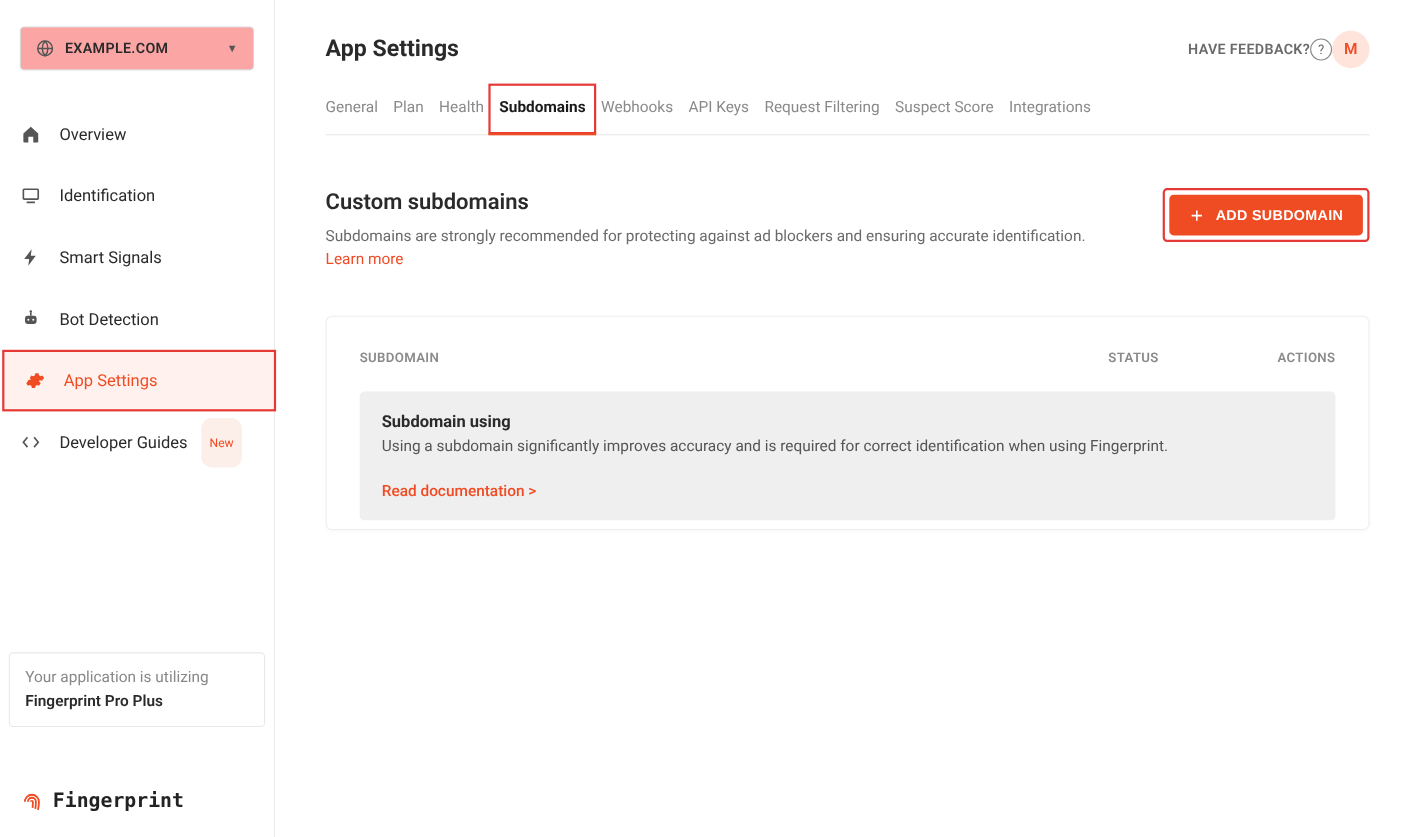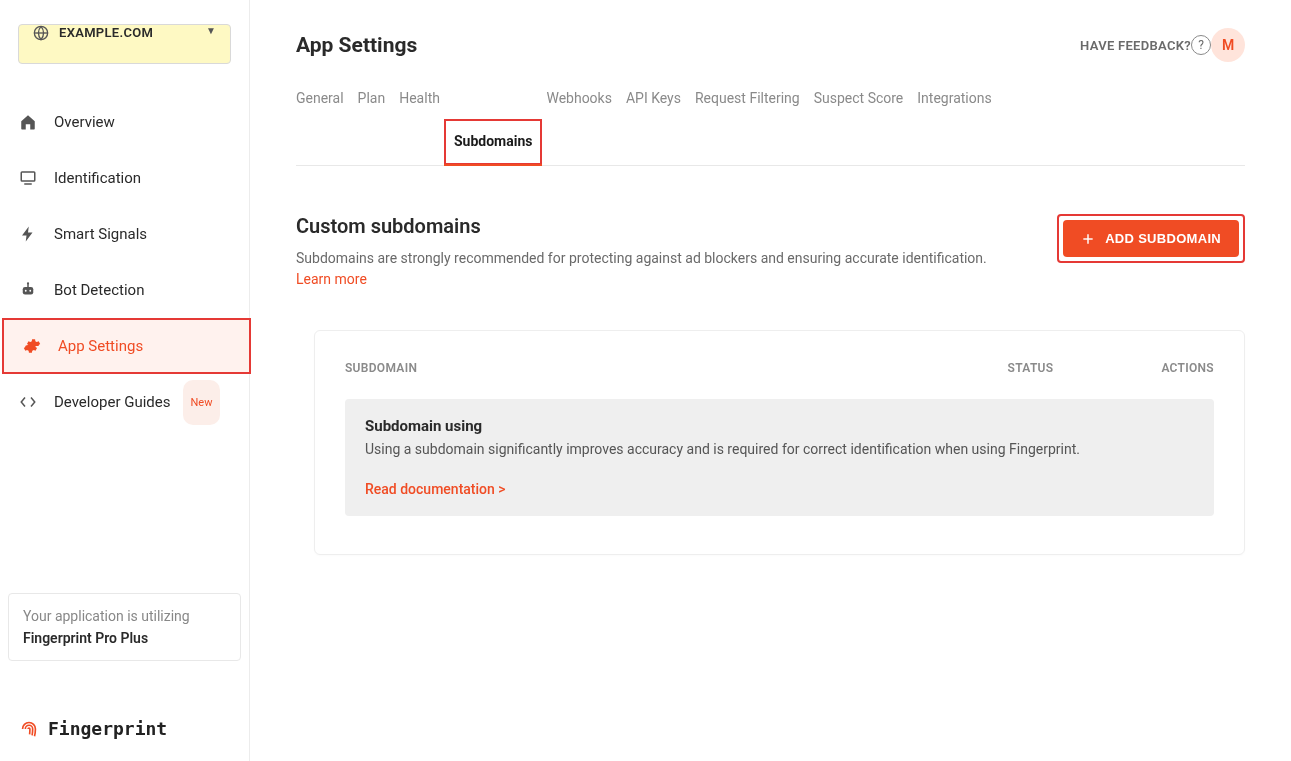--- a/index.html
+++ b/index.html
@@ -22,24 +22,24 @@
       flex-direction: column;
       padding-top: 20px;
       position: relative;
     }
     .site-selector {
       margin: 4px 18px 30px 18px;
       height: 40px;
       border: 1px solid #d9d9d9;
       border-radius: 4px;
       display: flex;
-      align-items: flex-start;
+      align-items: center;
       padding: 0 14px;
       cursor: pointer;
-      background: #fef9c3;
+      background: #fca5a5;
     }
     .site-selector .globe-icon { margin-right: 10px; display:flex; align-items:center; }
     .site-selector .site-label {
       font-weight: 600;
       font-size: 13px;
       letter-spacing: 0.3px;
       color: #2a2a2a;
       flex: 1;
     }
     .site-selector .caret-icon { font-size: 10px; color: #555; }
@@ -192,21 +192,20 @@
       height: 2px;
       background: #f04c24;
     }
     .tab.highlighted {
       outline: 2px solid #e53935;
       outline-offset: -2px;
       padding-left: 10px;
       padding-right: 10px;
       margin-left: -10px;
       margin-right: -10px;
-      margin-top: 43px;
     }
 
     .section-header {
       display: flex;
       align-items: flex-start;
       justify-content: space-between;
       margin-bottom: 40px;
     }
     .section-title {
       font-size: 20px;
@@ -238,23 +237,22 @@
       letter-spacing: 0.3px;
       cursor: pointer;
       display: flex;
       align-items: center;
       gap: 10px;
     }
 
     .card {
       border: 1px solid #eee;
       border-radius: 6px;
-      padding: 30px 30px 38px 30px;
+      padding: 30px 30px 8px 30px;
       box-shadow: 0 1px 2px rgba(0,0,0,0.02);
-      margin-left: 18px;
     }
     .table-head {
       display: flex;
       justify-content: space-between;
       font-size: 12px;
       color: #8a8a8a;
       letter-spacing: 0.3px;
       font-weight: 600;
       margin-bottom: 24px;
     }

